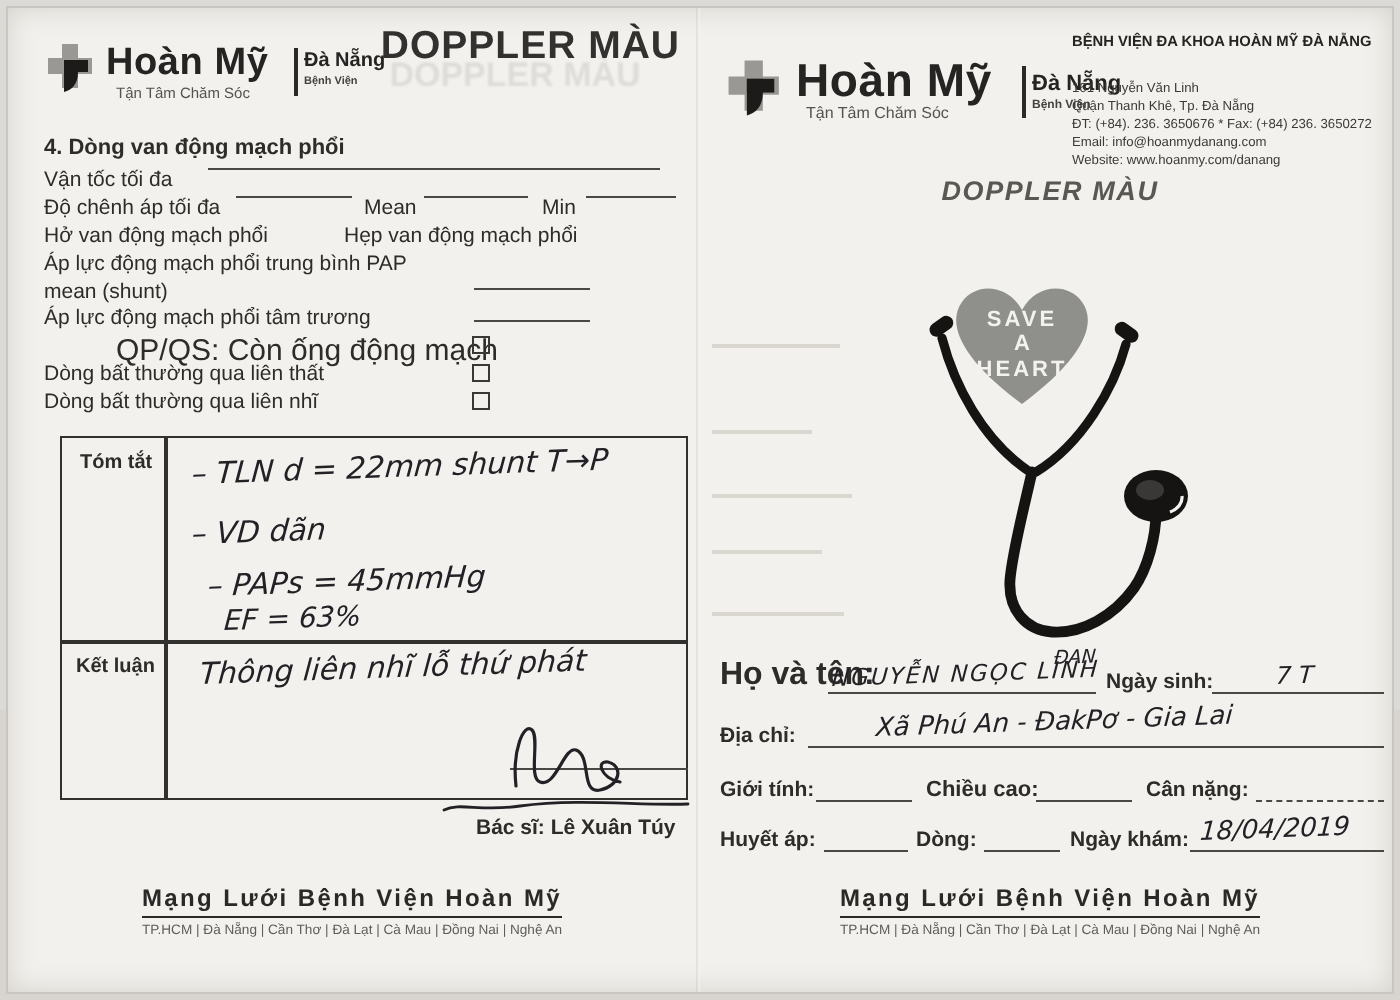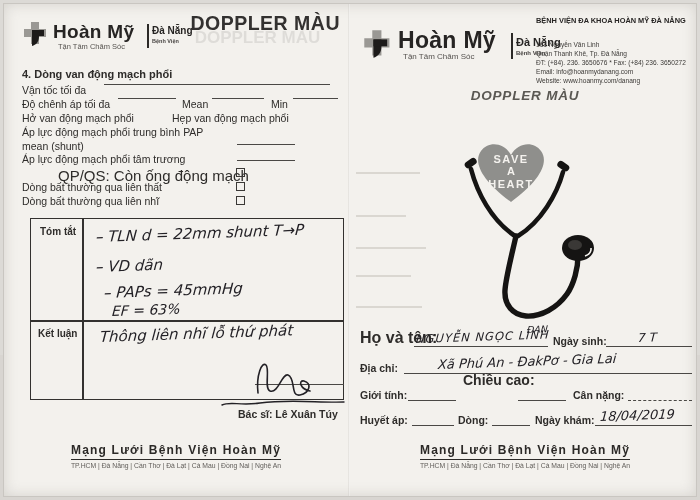--- a/index.html
+++ b/index.html
@@ -161,21 +161,21 @@
     <span class="abs ptxt" style="left:553px;top:335px;font-size:10.5px;font-weight:bold;">Ngày sinh:</span>
     <div class="hline" style="left:606px;top:346px;width:86px;"></div>
     <span class="abs hand" style="left:638px;top:331px;font-size:12px;">7 T</span>
 
     <span class="abs ptxt" style="left:360px;top:362px;font-size:10.5px;font-weight:bold;">Địa chỉ:</span>
     <div class="hline" style="left:404px;top:373px;width:288px;"></div>
     <span class="abs hand" style="left:438px;top:357px;font-size:13px;">Xã Phú An - ĐakPơ - Gia Lai</span>
 
     <span class="abs ptxt" style="left:360px;top:389px;font-size:10.5px;font-weight:bold;">Giới tính:</span>
     <div class="hline" style="left:408px;top:400px;width:48px;"></div>
-    <span class="abs ptxt" style="left:463px;top:372px;font-size:14px;font-weight:bold;">Chiều cao:</span>
+    <span class="abs ptxt" style="left:463px;top:389px;font-size:11px;font-weight:bold;">Chiều cao:</span>
     <div class="hline" style="left:518px;top:400px;width:48px;"></div>
     <span class="abs ptxt" style="left:573px;top:389px;font-size:10.5px;font-weight:bold;">Cân nặng:</span>
     <div class="hline" style="left:628px;top:400px;width:64px;border-bottom-style:dashed;"></div>
 
     <span class="abs ptxt" style="left:360px;top:414px;font-size:10.5px;font-weight:bold;">Huyết áp:</span>
     <div class="hline" style="left:412px;top:425px;width:42px;"></div>
     <span class="abs ptxt" style="left:458px;top:414px;font-size:10.5px;font-weight:bold;">Dòng:</span>
     <div class="hline" style="left:492px;top:425px;width:38px;"></div>
     <span class="abs ptxt" style="left:535px;top:414px;font-size:10.5px;font-weight:bold;">Ngày khám:</span>
     <div class="hline" style="left:595px;top:425px;width:97px;"></div>

